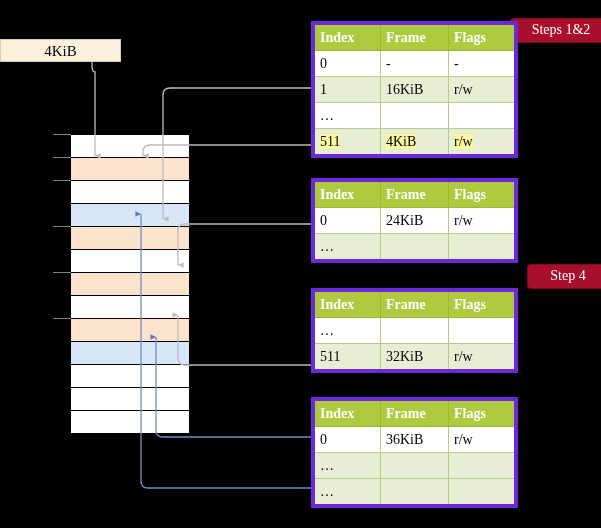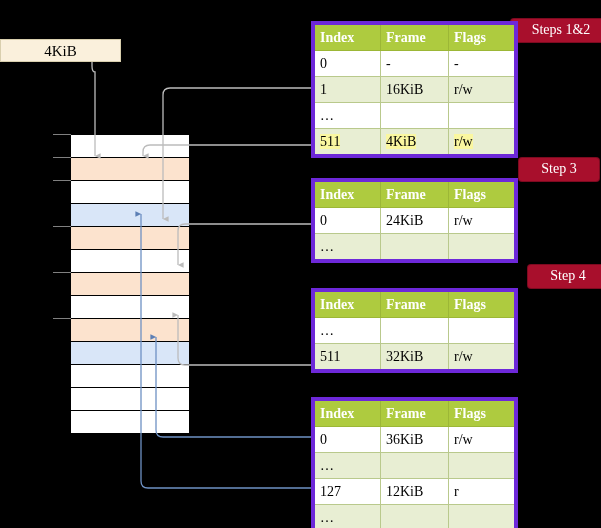--- a/index.html
+++ b/index.html
@@ -157,21 +157,20 @@
     <path d="M 311,224 L 185,224 Q 178,224 178,231 L 178,265" fill="none" stroke="#bcbcbc" stroke-width="1.3" marker-end="url(#ag)"></path>
 
     <path d="M 311,365 L 185,365 Q 178,365 178,358 L 178,315" fill="none" stroke="#bcbcbc" stroke-width="1.3" marker-end="url(#ag)"></path>
 
     <path d="M 311,437 L 163,437 Q 156,437 156,430 L 156,337" fill="none" stroke="#6e91c4" stroke-width="1.3" marker-end="url(#ab)"></path>
 
     <path d="M 311,488 L 148,488 Q 141,488 141,481 L 141,214" fill="none" stroke="#6e91c4" stroke-width="1.3" marker-end="url(#ab)"></path>
   </svg>
 
     <div class="step-badge" style="left: 511px; top: 19px; width: 82px;">Steps 1&amp;2</div>
-    <div class="step-badge" style="left: 519px; top: 158px; width: 62px;">Step 3</div>
     <div class="step-badge" style="left: 528px; top: 265px; width: 62px;">Step 4</div>
     <div class="tick" style="left: 53px; top: 134px; width: 18px;"></div>
     <div class="tick" style="left: 53px; top: 157px; width: 18px;"></div>
     <div class="tick" style="left: 53px; top: 180px; width: 18px;"></div>
     <div class="tick" style="left: 53px; top: 226px; width: 18px;"></div>
     <div class="tick" style="left: 53px; top: 272px; width: 18px;"></div>
     <div class="tick" style="left: 53px; top: 318px; width: 18px;"></div>
     <table class="ptable" style="left: 311px; top: 21px;">
       <thead>
         <tr>
@@ -257,25 +256,20 @@
         <tr class="plain">
           <td class="col-index"><span>0</span></td>
           <td class="col-frame"><span>36KiB</span></td>
           <td class="col-flags"><span>r/w</span></td>
         </tr>
         <tr class="alt">
           <td class="col-index"><span>…</span></td>
           <td class="col-frame"><span></span></td>
           <td class="col-flags"><span></span></td>
         </tr>
-        <tr class="plain">
-          <td class="col-index"><span>127</span></td>
-          <td class="col-frame"><span>12KiB</span></td>
-          <td class="col-flags"><span>r</span></td>
-        </tr>
         <tr class="alt">
           <td class="col-index"><span>…</span></td>
           <td class="col-frame"><span></span></td>
           <td class="col-flags"><span></span></td>
         </tr>
       </tbody>
     </table>
   </div>
 
 </body></html>

